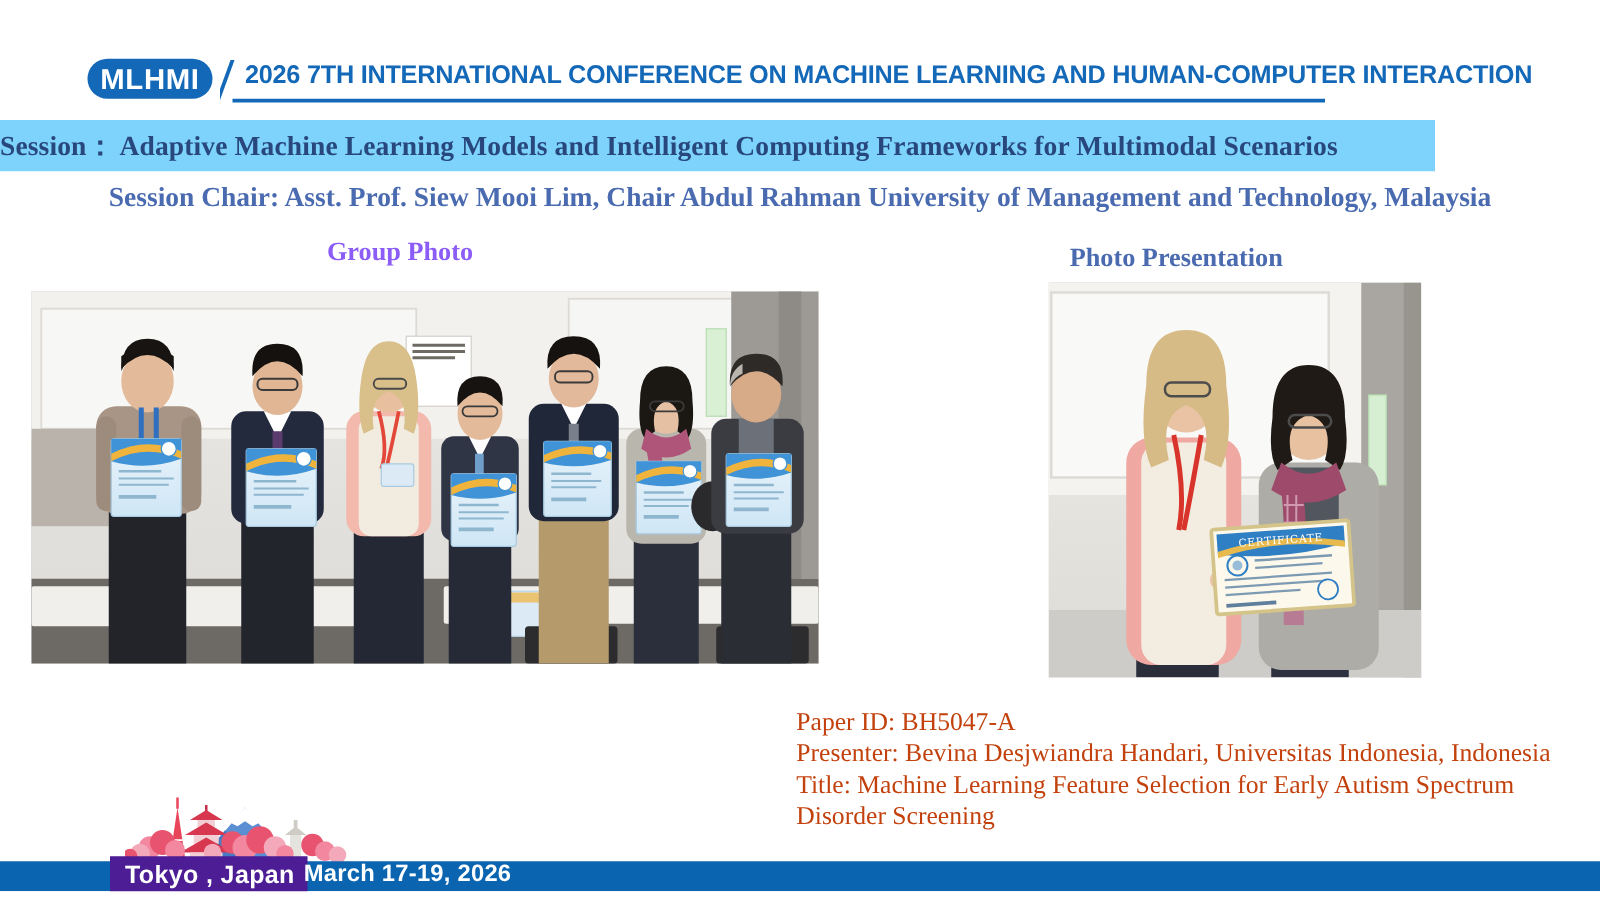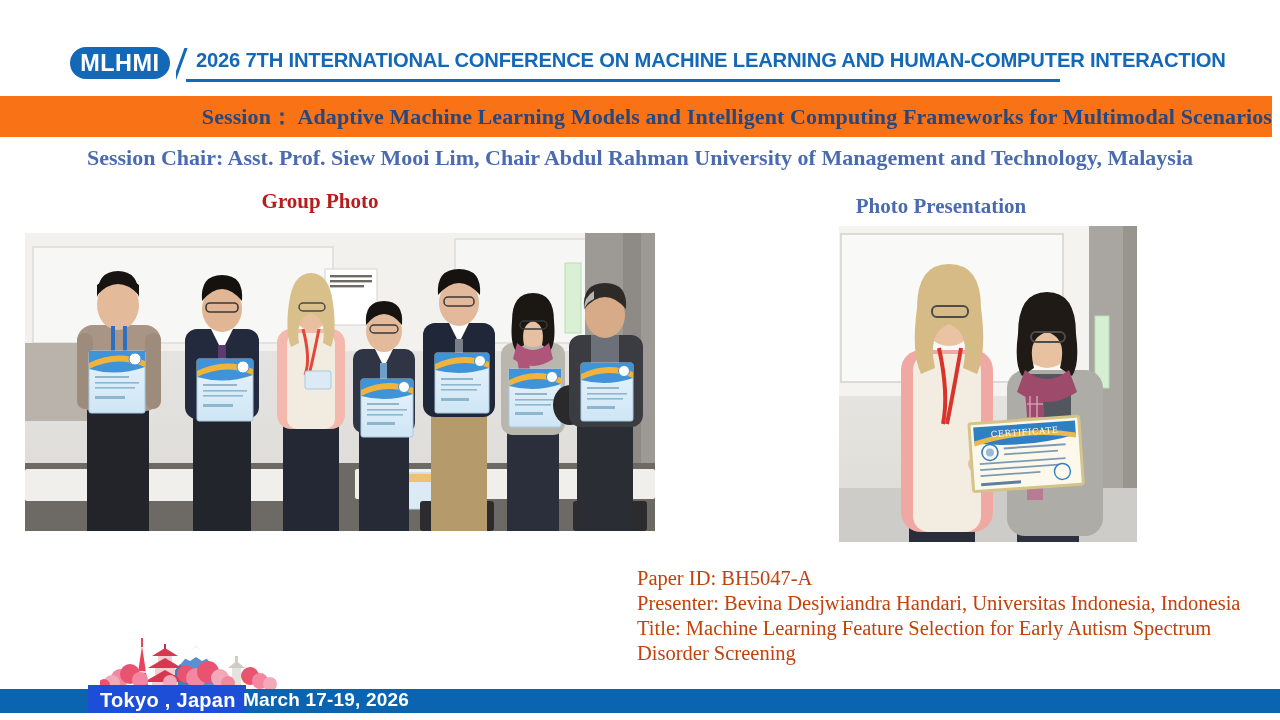--- a/index.html
+++ b/index.html
@@ -38,42 +38,42 @@
     color:#1368b8;white-space:nowrap;transform:scaleX(0.985);
     transform-origin:left center;
   }
   .header-rule{
     position:absolute;left:186px;top:79px;width:874px;height:2.5px;
     background:#1368b8;
   }
 
   
   .session-bar{
-    position:absolute;left:0;top:96px;width:1272px;height:41px;
-    background:#f97316;
-    display:flex;align-items:center;justify-content:flex-end;
+    position:absolute;left:0;top:96px;width:1148px;height:41px;
+    background:#7dd3fc;
+    display:flex;align-items:center;justify-content:flex-start;
   }
   .session-bar-text{
     font-family:"Liberation Serif", serif;font-weight:bold;
     font-size:22px;color:#27477d;white-space:nowrap;letter-spacing:0.1px;
   }
 
   
   .chair-line{
     position:absolute;left:0;top:145px;width:1280px;
     text-align:center;
     font-family:"Liberation Serif", serif;font-weight:bold;
     font-size:22px;color:#4a6bb0;white-space:nowrap;
   }
 
   
   .label-group{
     position:absolute;left:180px;top:189px;width:280px;text-align:center;
     font-family:"Liberation Serif", serif;font-weight:bold;
-    font-size:21px;color:#b91c1c;
+    font-size:21px;color:#8b5cf6;
   }
   .label-best{
     position:absolute;left:812px;top:194px;width:258px;text-align:center;
     font-family:"Liberation Serif", serif;font-weight:bold;
     font-size:21px;color:#4a6bb0;
   }
 
   
   .photo{position:absolute;overflow:hidden;background:#cfcfcb;}
   #photo-group{left:25px;top:233px;width:630px;height:298px;}
@@ -93,21 +93,21 @@
   .footer-band{
     position:absolute;left:0;top:689px;width:1280px;height:24px;
     background:#0b64b0;
   }
   .footer-band-shade{
     position:absolute;left:0;top:713px;width:1280px;height:7px;
     background:#ffffff;
   }
   .footer-chip{
     position:absolute;left:88px;top:685px;height:30px;
-    background:#1d4ed8;
+    background:#4c1d95;
     display:flex;align-items:center;padding:0 10px 0 12px;
   }
   .footer-chip span{
     font-family:"Liberation Sans", sans-serif;font-weight:bold;
     font-size:20px;color:#ffffff;white-space:nowrap;letter-spacing:0.3px;
   }
   .footer-date{
     position:absolute;left:243px;top:685px;height:30px;
     display:flex;align-items:center;
   }

